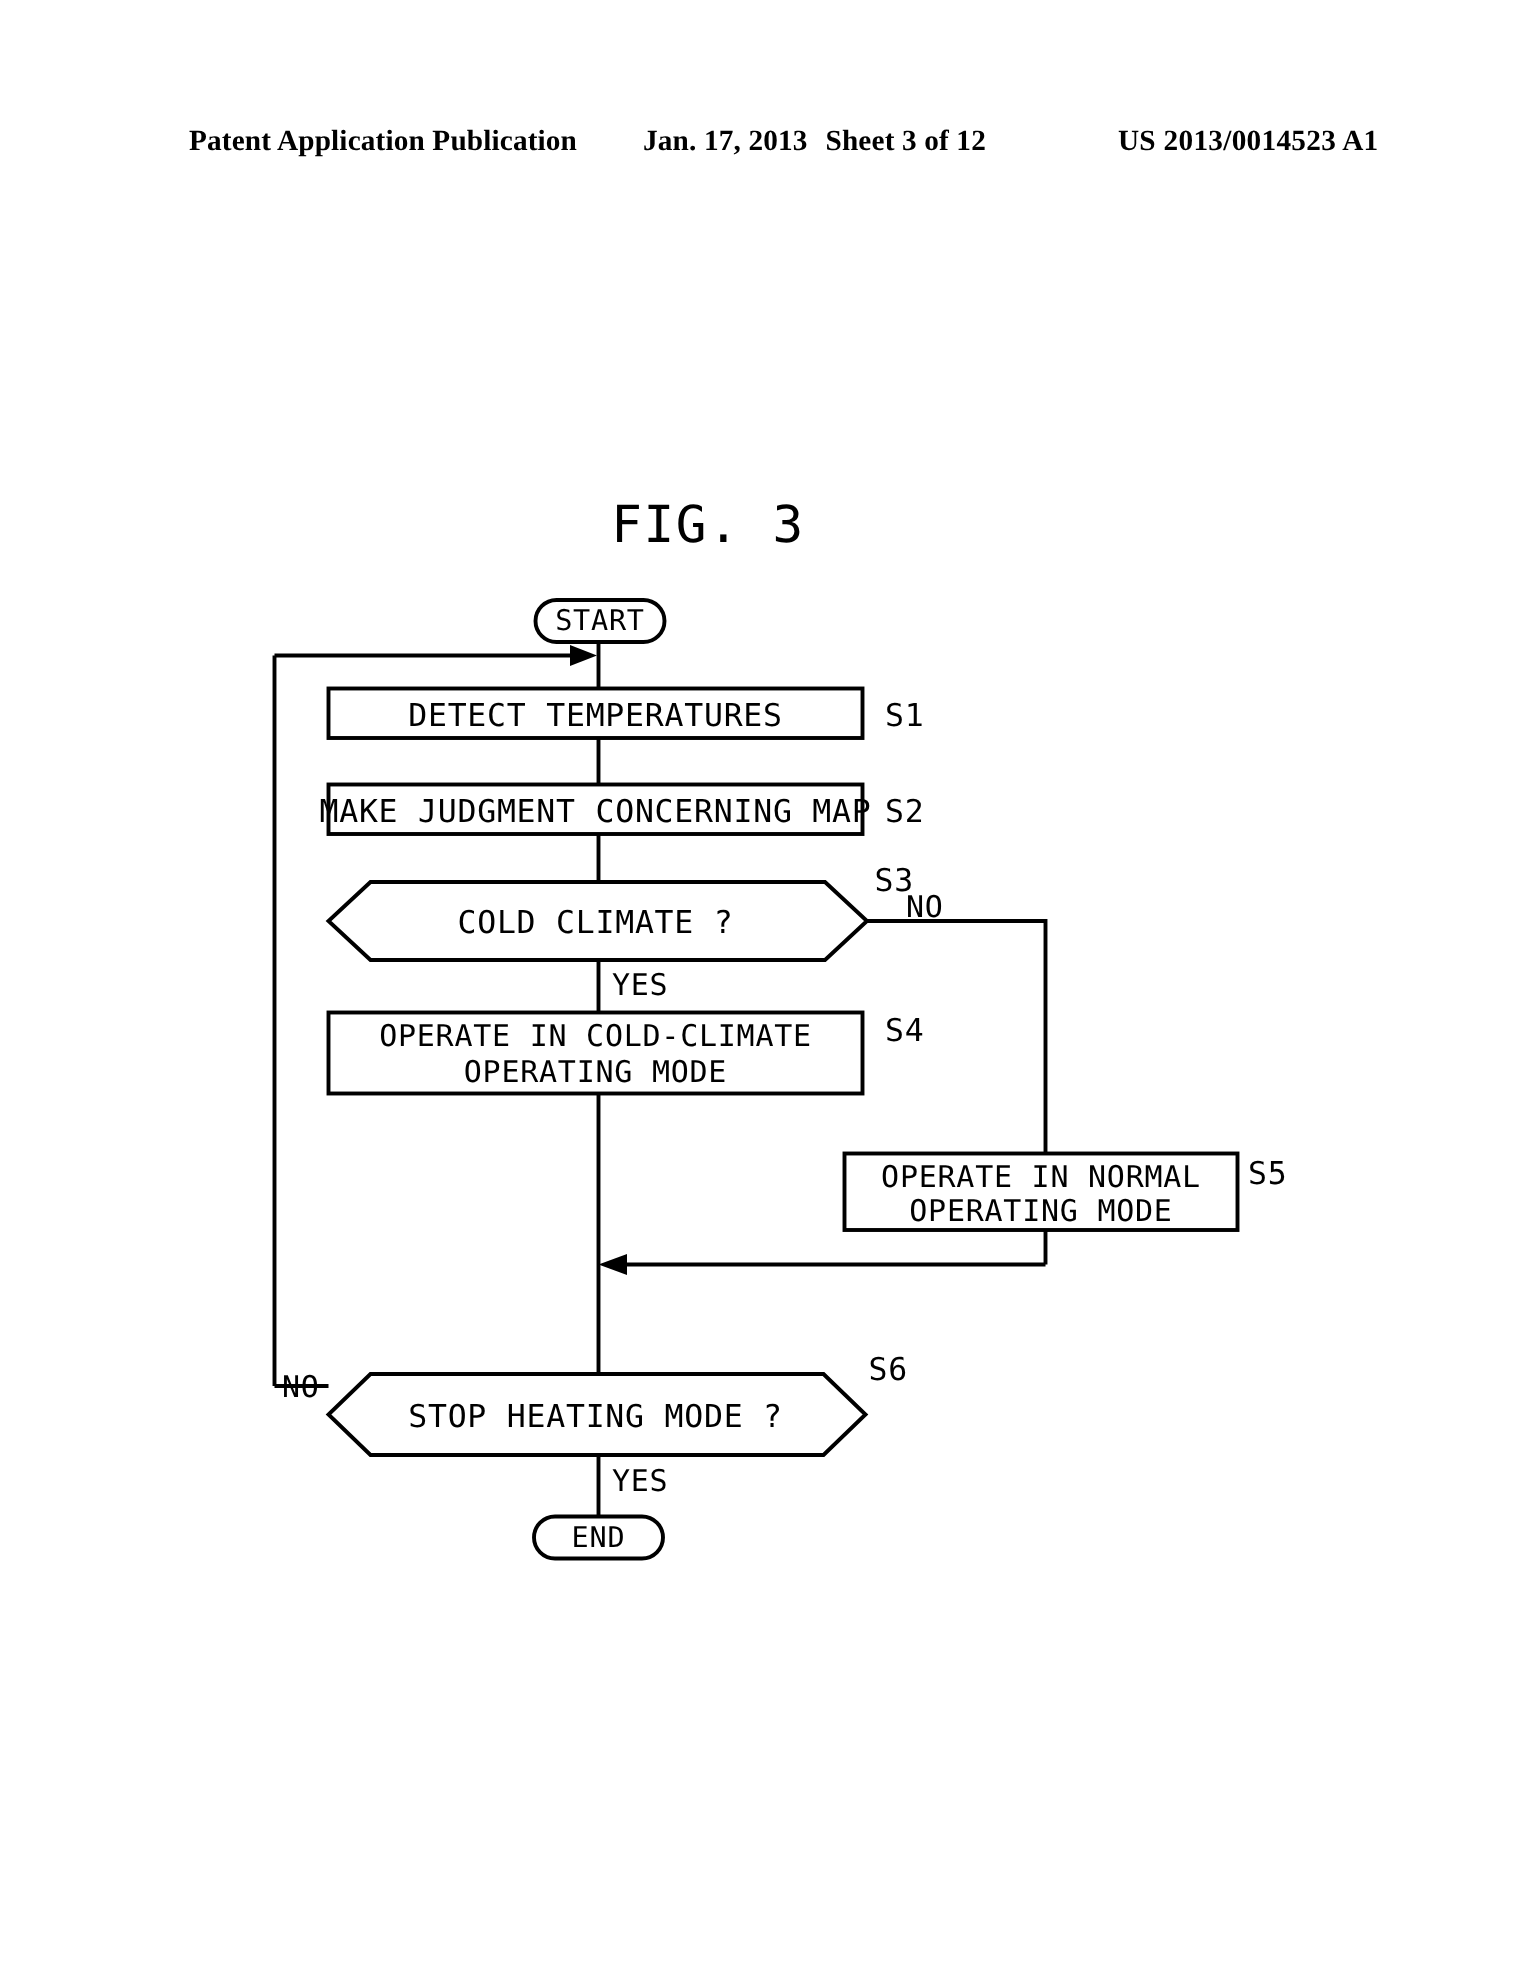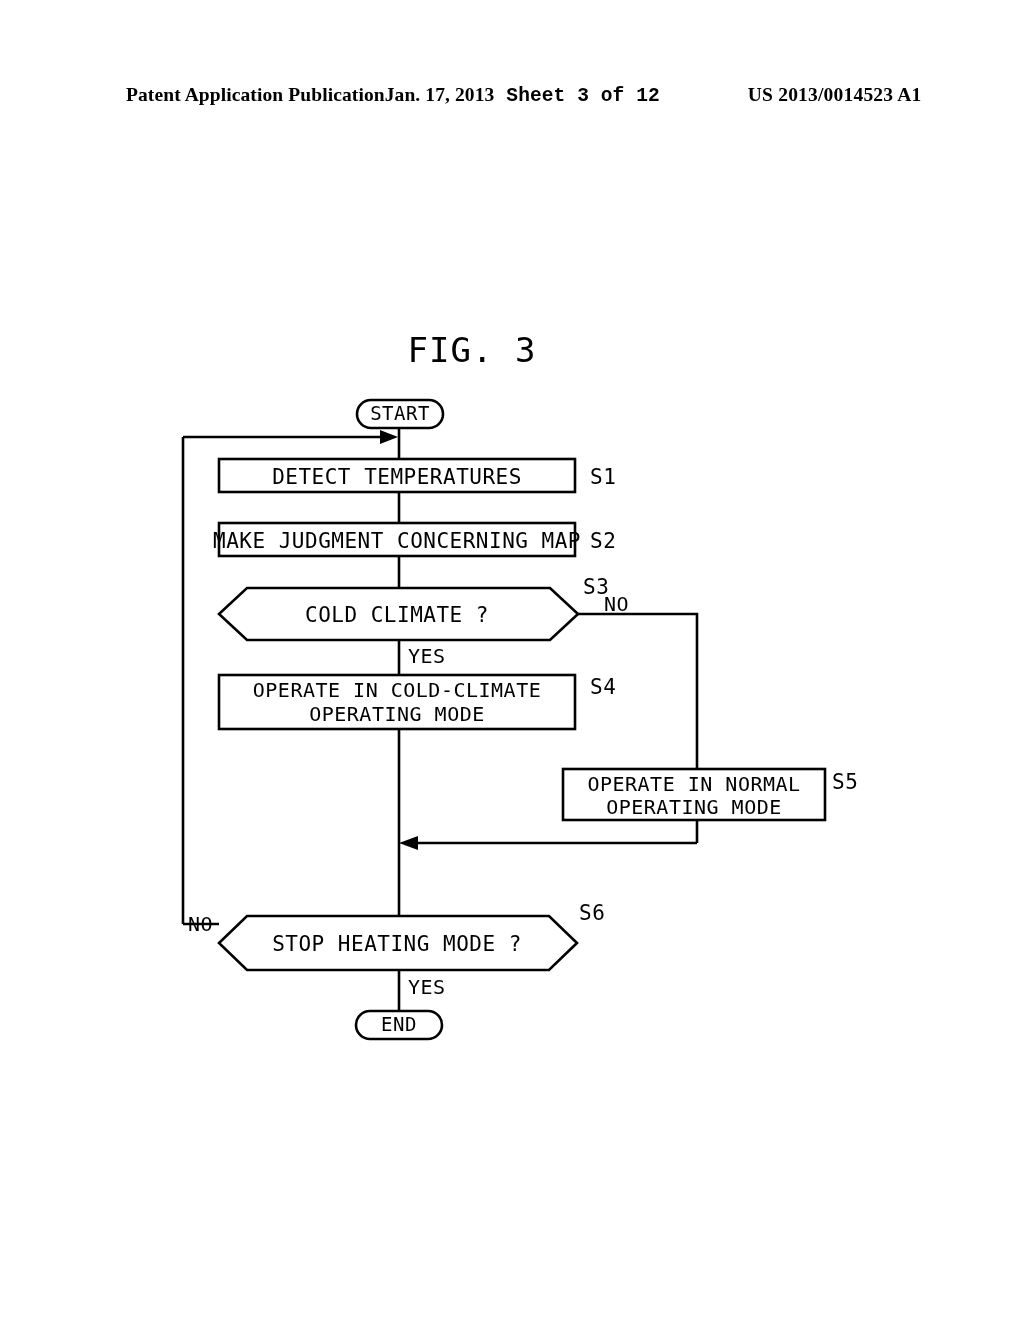--- a/index.html
+++ b/index.html
@@ -28,22 +28,22 @@
     flex-direction: row;
     align-items: baseline;
     justify-content: flex-start;
     font-family: "Liberation Serif", serif;
     font-weight: bold;
     font-size: 19.5px;
     letter-spacing: 0.1px;
     white-space: nowrap;
   }
   #patent-header .hdr-pub   { margin-left: 126px; }
-  #patent-header .hdr-date  { }
-  #patent-header .hdr-sheet { margin-left: 12px; font-family: Liberation Mono, monospace; }
+  #patent-header .hdr-date  { margin-left: 44px; }
+  #patent-header .hdr-sheet { margin-left: 12px; }
   #patent-header .hdr-num   { margin-left: 88px; letter-spacing: 0.2px; }
 
   
   #figure-title {
     position: absolute;
     left: 0;
     top: 330px;
     width: 1024px;
     text-align: center;
     font-family: "DejaVu Sans Mono", monospace;

